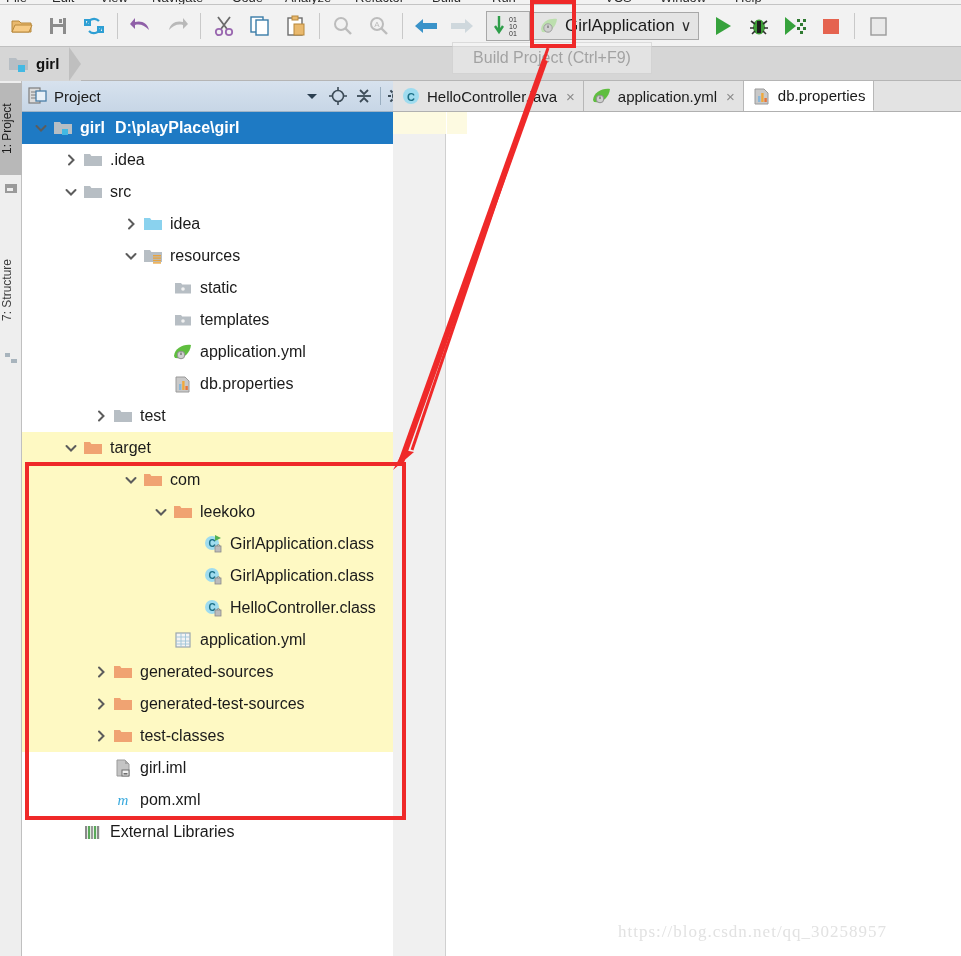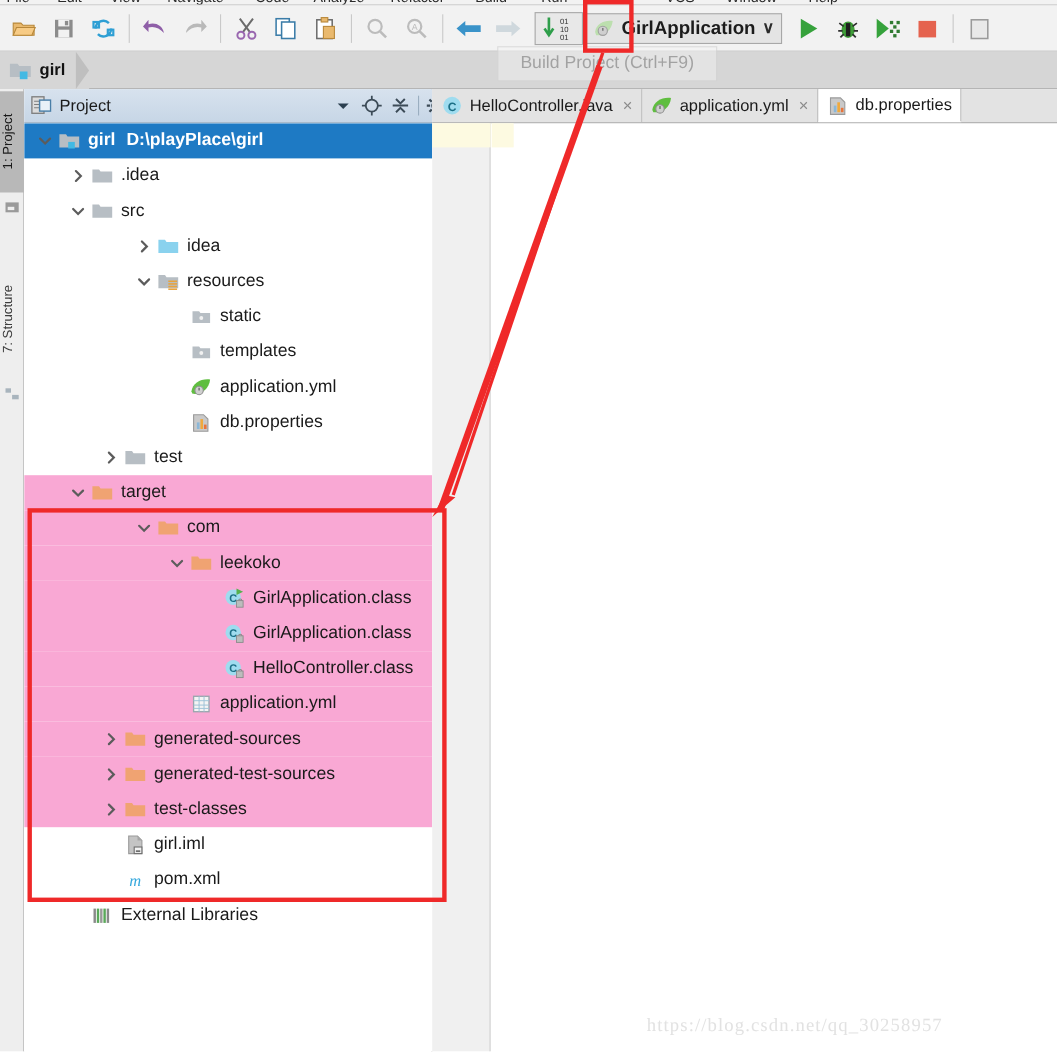--- a/index.html
+++ b/index.html
@@ -34,21 +34,21 @@
   }
   .tb-sep {
     width: 1px; height: 26px; background: #c9c9c9; margin: 0 5px; flex: 0 0 auto;
   }
   .tb-gap { width: 6px; flex: 0 0 auto; }
 
   
   .run-config {
     display: flex; align-items: center; height: 28px;
     border: 1px solid #a8a8a8; background: #e4e4e4;
-    padding: 0 6px 0 5px; margin-left: 2px; flex: 0 0 auto; font-weight: bold;
+    padding: 0 6px 0 5px; margin-left: 2px; flex: 0 0 auto;
   }
   .run-config .rc-label {
     font-size: 17px; color: #1b1b1b; margin: 0 6px 0 5px; white-space: nowrap;
   }
   .rc-chevron { font-size: 15px; color: #2b2b2b; line-height: 1; }
 
   
   .build-wrap {
     position: relative; flex: 0 0 auto; display: flex;
     align-items: center; justify-content: center;
@@ -122,21 +122,21 @@
   
   .tree {
     position: absolute; left: 0; top: 31px; width: 371px; height: 844px;
     overflow: hidden; background: #fff;
   }
   .row {
     position: relative; height: 32px; display: flex; align-items: center;
     font-size: 16px; color: #1a1a1a; white-space: nowrap;
   }
   .row.selected { background: #1e7ac4; color: #ffffff; }
-  .row.excluded { background: #f9a8d4; }
+  .row.excluded { background: #fef9c3; }
   .twisty {
     width: 22px; height: 32px; display: flex; align-items: center; justify-content: center;
     flex: 0 0 auto;
   }
   .ficon { width: 22px; height: 22px; flex: 0 0 auto; display:flex; align-items:center; justify-content:center;}
   .rlabel { margin-left: 6px; }
   .rpath { margin-left: 10px; font-weight: bold; }
   .row.selected .rlabel { font-weight: bold; }
 
   
@@ -179,21 +179,21 @@
   }
 
   
   .arrow-svg {
     position: absolute; left: 0; top: 0; width: 961px; height: 956px;
     pointer-events: none; z-index: 35;
   }
 
   
   .watermark {
-    position: absolute; left: 588px; top: 922px;
+    position: absolute; left: 618px; top: 922px;
     font-family: "Liberation Serif", serif; font-size: 17px;
     color: #e2e2e2; letter-spacing: 1px; white-space: nowrap; z-index: 5;
   }
 </style>
 </head>
 <body>
 
 <div id="root">
 
   <div class="menubar-sliver">

